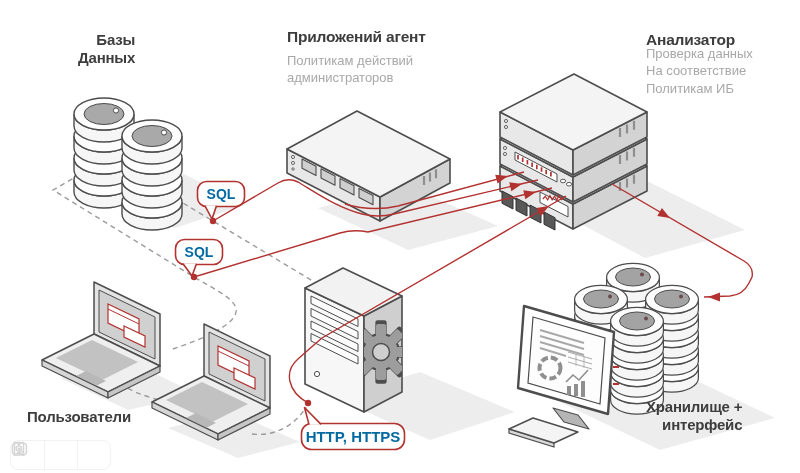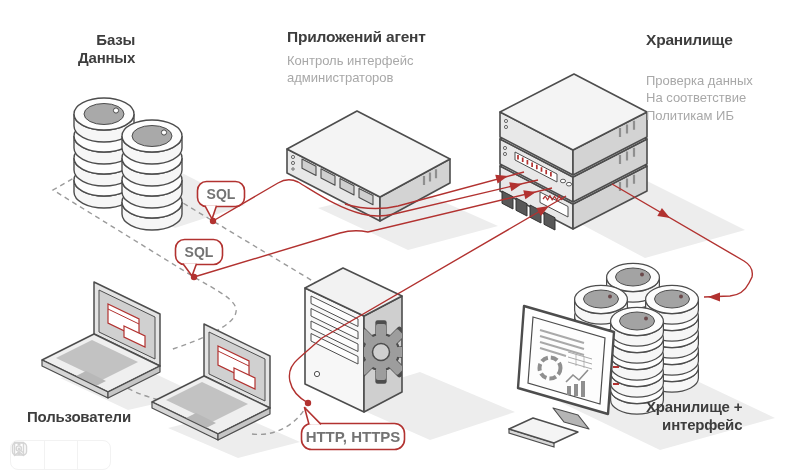--- a/index.html
+++ b/index.html
@@ -5,21 +5,21 @@
   html,body{margin:0;padding:0;background:#fff;}
   .stage{position:relative;width:800px;height:473px;background:#ffffff;overflow:hidden;
          font-family:"Liberation Sans",sans-serif;}
   .stage svg{position:absolute;left:0;top:0;}
   .title{position:absolute;font:700 15.5px/1.22 "Liberation Sans",sans-serif;color:#3d3d3d;
          white-space:pre-line;letter-spacing:-0.2px;}
   .subtitle{position:absolute;font:400 13px/1.34 "Liberation Sans",sans-serif;color:#a8a8a8;
          white-space:pre-line;}
   .big{font-size:15px;text-align:right;}
   .bubble-text{position:absolute;display:flex;align-items:center;justify-content:center;
-         font:700 14px "Liberation Sans",sans-serif;color:#737373;}
+         font:700 14px "Liberation Sans",sans-serif;color:#0369a1;}
   .toolbar{position:absolute;left:10px;top:440px;height:28px;display:flex;align-items:center;
          background:rgba(255,255,255,.95);border:1px solid #f2f2f2;border-radius:8px;}
   .toolbar .tb-btn{width:33px;height:28px;display:flex;align-items:center;justify-content:center;
          background:none;border:none;padding:0;cursor:pointer;}
   .toolbar .tb-btn + .tb-btn{border-left:1px solid #f2f2f2;}
 </style>
 </head>
 <body>
 
 <div class="stage">
@@ -269,24 +269,24 @@
   <g fill="#b23230">
     <circle cx="213" cy="221" r="3.2"></circle>
     <circle cx="194" cy="277" r="3.2"></circle>
     <circle cx="308" cy="403" r="3.2"></circle>
   </g>
 </svg>
 
 <div class="title big" style="left:78px;top:31px;">Базы
 Данных</div>
 <div class="title" style="left:287px;top:28px;">Приложений агент</div>
-<div class="subtitle" style="left:287px;top:52px;">Контроль интерфейс
+<div class="subtitle" style="left:287px;top:52px;">Политикам действий
 администраторов</div>
-<div class="title" style="left:646px;top:31px;">Хранилище</div>
-<div class="subtitle" style="left:646px;top:72px;">Проверка данных
+<div class="title" style="left:646px;top:31px;">Анализатор</div>
+<div class="subtitle" style="left:646px;top:45px;">Проверка данных
 На соответствие
 Политикам ИБ</div>
 <div class="title big" style="left:646px;top:398px;">Хранилище +
 интерфейс</div>
 <div class="title big" style="left:27px;top:408px;">Пользователи</div>
 
 <div class="bubble-text" style="left:197px;top:181px;width:48px;height:25px;">SQL</div>
 <div class="bubble-text" style="left:175px;top:239px;width:48px;height:25px;">SQL</div>
 <div class="bubble-text" style="left:301px;top:423px;width:104px;height:26px;font-size:15px;">HTTP, HTTPS</div>
 

